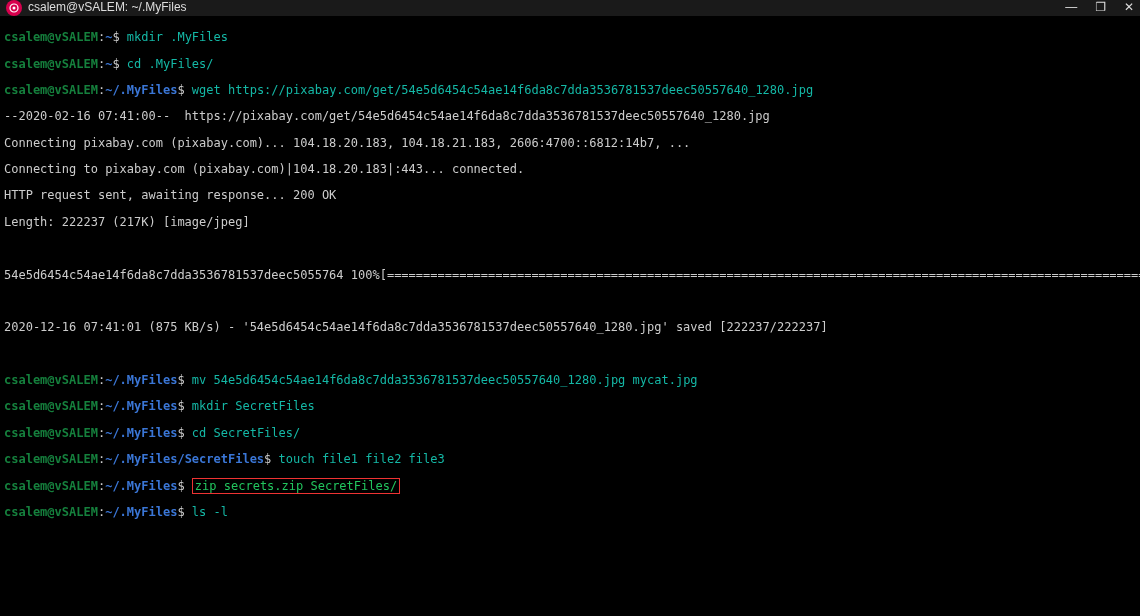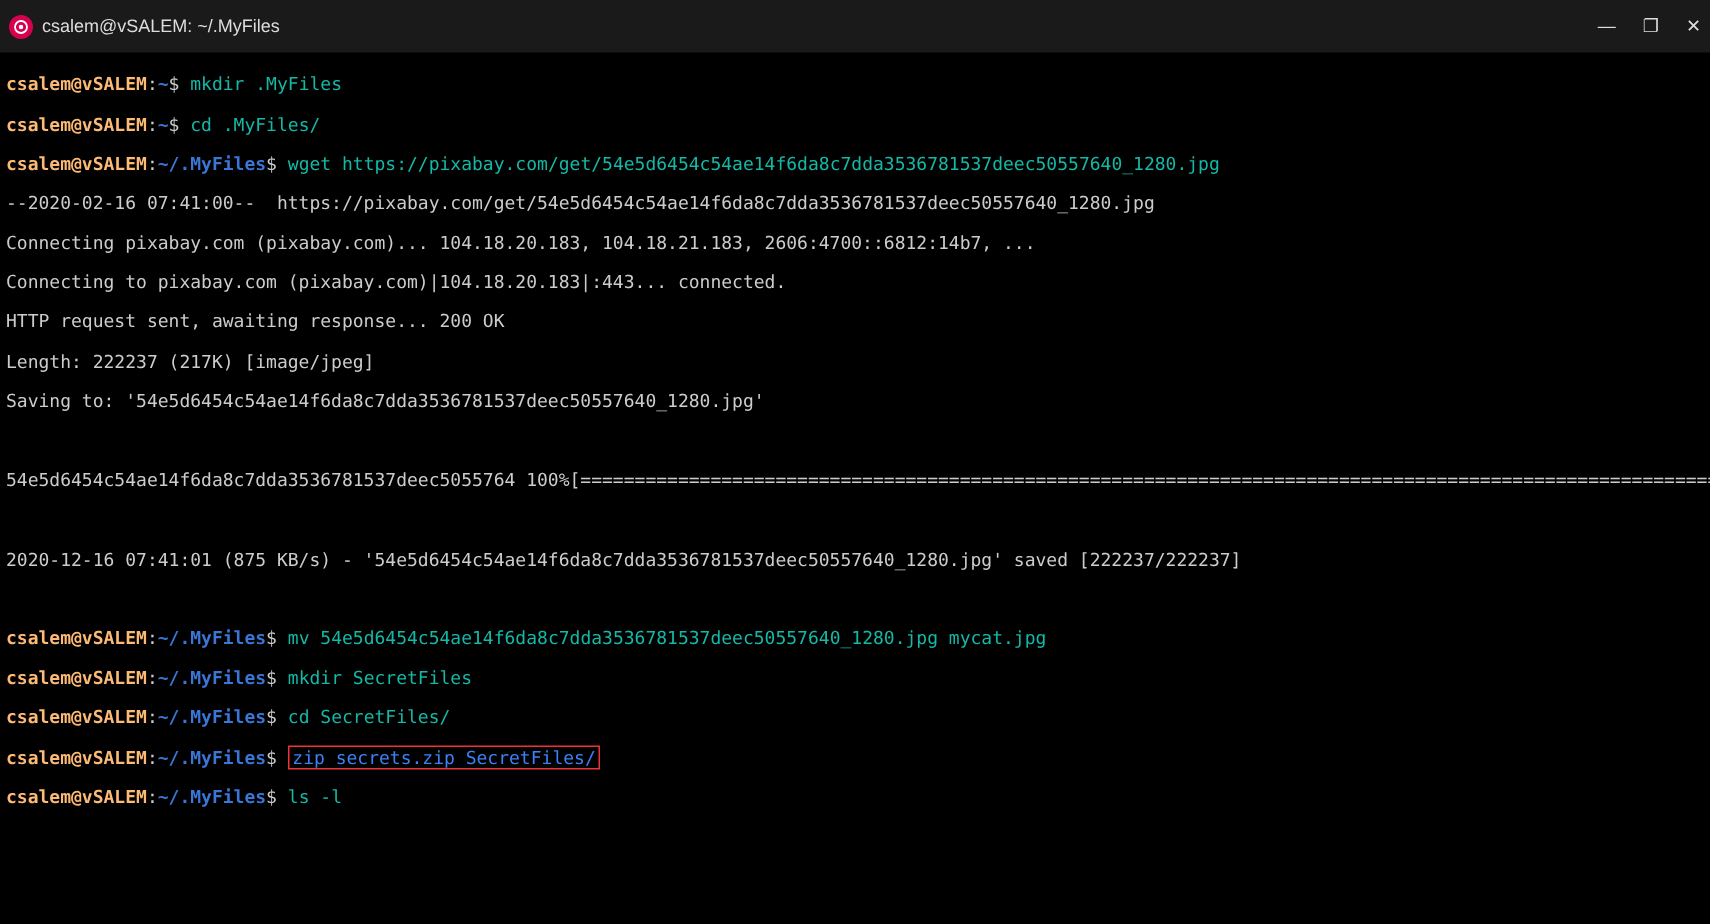--- a/index.html
+++ b/index.html
@@ -8,47 +8,47 @@
     font-family: "DejaVu Sans Mono", "Liberation Mono", Consolas, monospace;
     font-size: 12px;
     line-height: 1.1;
     color: #ccc;
     width: 1140px;
     height: 616px;
     overflow: hidden;
   }
   .titlebar {
     background: #1a1a1a;
-    height: 35px;
+    height: 16px;
     display: flex;
     align-items: center;
     padding: 0 6px;
     color: #ddd;
     font-family: "Segoe UI", sans-serif;
     font-size: 12px;
     justify-content: space-between;
   }
   .titlebar-left { display: flex; align-items: center; gap: 6px; }
   .titlebar-right { display: flex; gap: 18px; align-items: center; }
   .winicon { width: 16px; height: 16px; border-radius: 50%; background: #d7004d; display: flex; align-items: center; justify-content: center; }
   .winicon svg { width: 10px; height: 10px; }
   .term {
     padding: 2px 4px;
     white-space: pre;
   }
   .ln { display: block; }
-  .user { color: #fdba74; font-weight: bold; margin-top: 12px; }
+  .user { color: #15803d; font-weight: bold; margin-top: 12px; }
   .path { color: #3a76d6; font-weight: bold; }
   .dollar { color: #ccc; }
   .cmd { color: #14b8a6; }
   .out { color: #ccc; }
   .hi {
     border: 1px solid #e33;
     padding: 0 2px;
-    color: #3b82f6;
+    color: #22c55e;
   }
   .wc { color: #ddd; cursor: default; }
 </style>
 </head>
 <body>
 
 <div class="titlebar">
   <div class="titlebar-left">
     <span class="winicon">
       <svg viewBox="0 0 10 10">
@@ -67,29 +67,29 @@
 
 <div class="term">
 <span class="ln"><span class="user">csalem@vSALEM</span><span class="out">:</span><span class="path">~</span><span class="dollar">$ </span><span class="cmd">mkdir .MyFiles</span></span>
 <span class="ln"><span class="user">csalem@vSALEM</span><span class="out">:</span><span class="path">~</span><span class="dollar">$ </span><span class="cmd">cd .MyFiles/</span></span>
 <span class="ln"><span class="user">csalem@vSALEM</span><span class="out">:</span><span class="path">~/.MyFiles</span><span class="dollar">$ </span><span class="cmd">wget https://pixabay.com/get/54e5d6454c54ae14f6da8c7dda3536781537deec50557640_1280.jpg</span></span>
 <span class="ln out">--2020-02-16 07:41:00--  https://pixabay.com/get/54e5d6454c54ae14f6da8c7dda3536781537deec50557640_1280.jpg</span>
 <span class="ln out">Connecting pixabay.com (pixabay.com)... 104.18.20.183, 104.18.21.183, 2606:4700::6812:14b7, ...</span>
 <span class="ln out">Connecting to pixabay.com (pixabay.com)|104.18.20.183|:443... connected.</span>
 <span class="ln out">HTTP request sent, awaiting response... 200 OK</span>
 <span class="ln out">Length: 222237 (217K) [image/jpeg]</span>
-<span class="ln out">Saving to: '54e5d6454c54ae14f6da8c7dda3536781537deec50557640_1280.jpg'</span>
 <span class="ln out"> </span>
 <span class="ln out"><span>54e5d6454c54ae14f6da8c7dda3536781537deec5055764 100%[</span><span>===========================================================================================================================&gt;</span></span>
 <span class="ln out"> </span>
 <span class="ln out">2020-12-16 07:41:01 (875 KB/s) - '54e5d6454c54ae14f6da8c7dda3536781537deec50557640_1280.jpg' saved [222237/222237]</span>
 <span class="ln out"> </span>
 <span class="ln"><span class="user">csalem@vSALEM</span><span class="out">:</span><span class="path">~/.MyFiles</span><span class="dollar">$ </span><span class="cmd">mv 54e5d6454c54ae14f6da8c7dda3536781537deec50557640_1280.jpg mycat.jpg</span></span>
 <span class="ln"><span class="user">csalem@vSALEM</span><span class="out">:</span><span class="path">~/.MyFiles</span><span class="dollar">$ </span><span class="cmd">mkdir SecretFiles</span></span>
 <span class="ln"><span class="user">csalem@vSALEM</span><span class="out">:</span><span class="path">~/.MyFiles</span><span class="dollar">$ </span><span class="cmd">cd SecretFiles/</span></span>
+<span class="ln"><span class="user">csalem@vSALEM</span><span class="out">:</span><span class="path">~/.MyFiles/SecretFiles</span><span class="dollar">$ </span><span class="cmd">touch file1 file2 file3</span></span>
 <span class="ln"><span class="user">csalem@vSALEM</span><span class="out">:</span><span class="path">~/.MyFiles</span><span class="dollar">$ </span><span class="hi">zip secrets.zip SecretFiles/</span></span>
 <span class="ln"><span class="user">csalem@vSALEM</span><span class="out">:</span><span class="path">~/.MyFiles</span><span class="dollar">$ </span><span class="cmd">ls -l</span></span>
 
 
 
 
 
 
 
 

